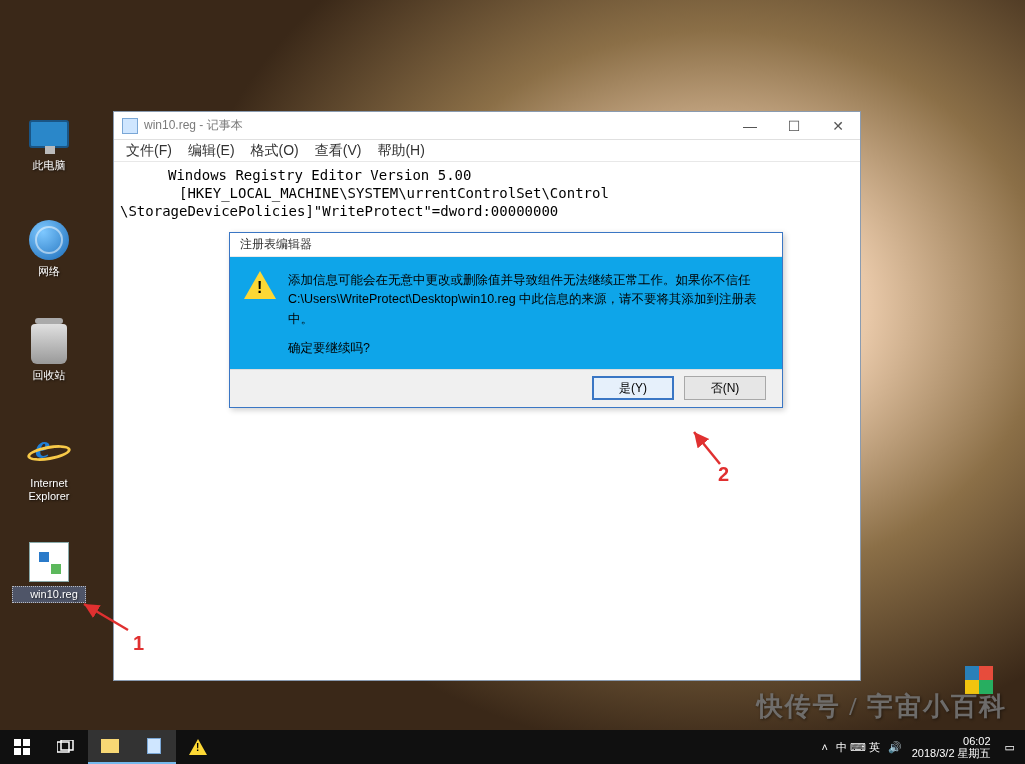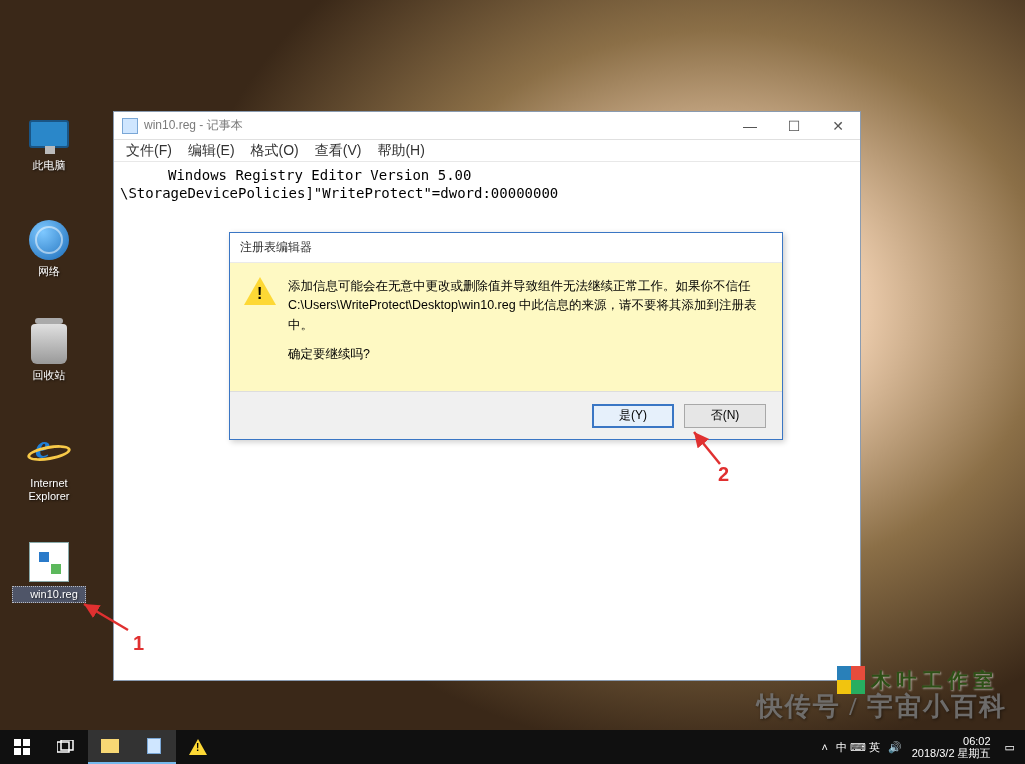--- a/index.html
+++ b/index.html
@@ -47,22 +47,22 @@
   .titlebar .ticon { width: 16px; height: 16px; margin: 0 6px 0 8px; background: #cfe6ff; border:1px solid #7aa7d6; }
   .titlebar .ttext { flex: 0 0 auto; color: #7a7a7a; font-size: 12px; }
   .titlebar .spacer { flex: 1; }
   .winbtn { width: 44px; height: 28px; display: flex; align-items: center; justify-content: center; color: #555; cursor: pointer; font-size: 14px; }
   .menubar { height: 22px; display: flex; align-items: center; padding: 0 4px; border-bottom: 1px solid #e8e8e8; }
   .menubar .mitem { padding: 2px 8px; color: #333; cursor: pointer; font-size: 14px; }
   .editor { flex: 1; padding: 4px 6px; font-family: "SimSun", "NSimSun", Consolas, monospace; font-size: 14px; color: #000; white-space: pre; overflow: hidden; line-height: 1.3; }
 
   
   .dialog {
-    position: absolute; left: 229px; top: 232px; width: 554px; height: 208px;
-    background: #fef9c3; border: 1px solid #3a76c4; z-index: 3; display: flex; flex-direction: column;
+    position: absolute; left: 229px; top: 232px; width: 554px; height: 176px;
+    background: #0ea5e9; border: 1px solid #3a76c4; z-index: 3; display: flex; flex-direction: column;
     box-shadow: 2px 2px 6px rgba(0,0,0,0.2);
   }
   .dlg-title { height: 30px; display: flex; align-items: center; padding: 0 10px; font-size: 12px; color: #333; border-bottom: 1px solid #eaeaea; background:#fff; }
   .dlg-body { flex: 1; display: flex; padding: 14px 14px 0 14px; }
   .dlg-icon { width: 32px; margin-right: 12px; }
   .warn-tri { width:0; height:0; border-left:16px solid transparent; border-right:16px solid transparent; border-bottom:28px solid #fdd835; position:relative; }
   .warn-tri::after { content:"!"; position:absolute; left:-3px; top:8px; font-weight:bold; color:#000; font-size:16px; }
   .dlg-text { flex: 1; color: #000; font-size: 12.5px; line-height: 1.55; }
   .dlg-text p { margin-bottom: 10px; }
   .dlg-footer { height: 48px; background: #f0f0f0; border-top: 1px solid #ddd; display: flex; align-items: center; justify-content: flex-end; padding-right: 16px; gap: 10px; }
@@ -136,21 +136,21 @@
     <div class="winbtn">☐</div>
     <div class="winbtn close">✕</div>
   </div>
   <div class="menubar">
     <div class="mitem">文件(F)</div>
     <div class="mitem">编辑(E)</div>
     <div class="mitem">格式(O)</div>
     <div class="mitem">查看(V)</div>
     <div class="mitem">帮助(H)</div>
   </div>
-  <div class="editor"><span style="padding-left:48px; display:block">Windows Registry Editor Version 5.00</span><span style="display:block">\StorageDevicePolicies]"WriteProtect"=dword:00000000</span></div>
+  <div class="editor"><span style="padding-left:48px; display:block">Windows Registry Editor Version 5.00</span><span style="display:block">       [HKEY_LOCAL_MACHINE\SYSTEM\urrentControlSet\Control</span><span style="display:block">\StorageDevicePolicies]"WriteProtect"=dword:00000000</span></div>
 </div>
 
 <div class="dialog">
   <div class="dlg-title">注册表编辑器</div>
   <div class="dlg-body">
     <div class="dlg-icon">
         <div class="warn-tri"></div>
       </div>
     <div class="dlg-text">
       <p>添加信息可能会在无意中更改或删除值并导致组件无法继续正常工作。如果你不信任 C:\Users\WriteProtect\Desktop\win10.reg 中此信息的来源，请不要将其添加到注册表中。</p>
@@ -182,21 +182,20 @@
           <path d="M0,0 L6,3 L0,6 Z" fill="#e03030"></path>
         </marker>
       </defs>
       <line x1="32" y1="36" x2="6" y2="4" stroke="#e03030" stroke-width="2.5" marker-end="url(#ah2)"></line>
     </svg>
 </div>
 <div class="anno" style="left:718px; top:463px">2</div>
 
 <div class="studio">
   <div class="slogo"></div>
-  <div class="stxt">木 叶 工 作 室</div>
 </div>
 <div class="watermark">快传号 / 宇宙小百科</div>
 
 <div class="taskbar">
   <div class="tbtn">
     <svg width="16" height="16" viewBox="0 0 16 16">
         <rect x="0" y="0" width="7" height="7" fill="#fff"></rect>
         <rect x="9" y="0" width="7" height="7" fill="#fff"></rect>
         <rect x="0" y="9" width="7" height="7" fill="#fff"></rect>
         <rect x="9" y="9" width="7" height="7" fill="#fff"></rect>

